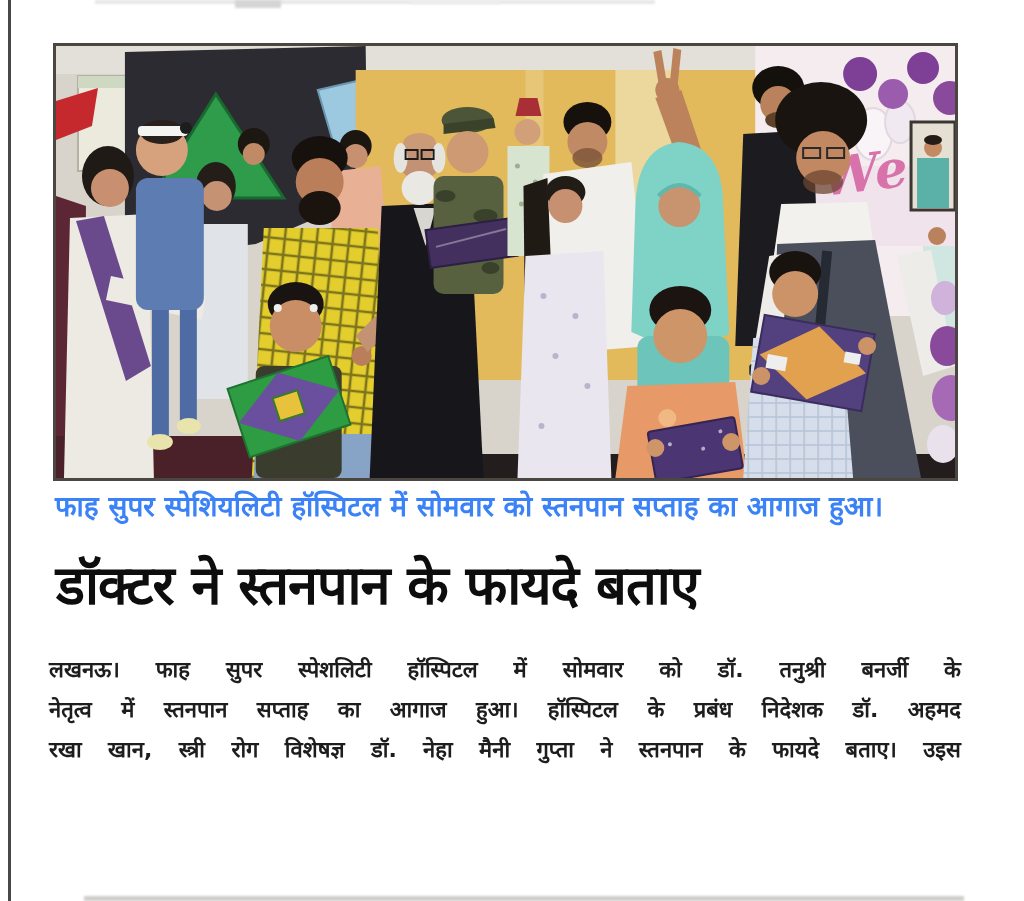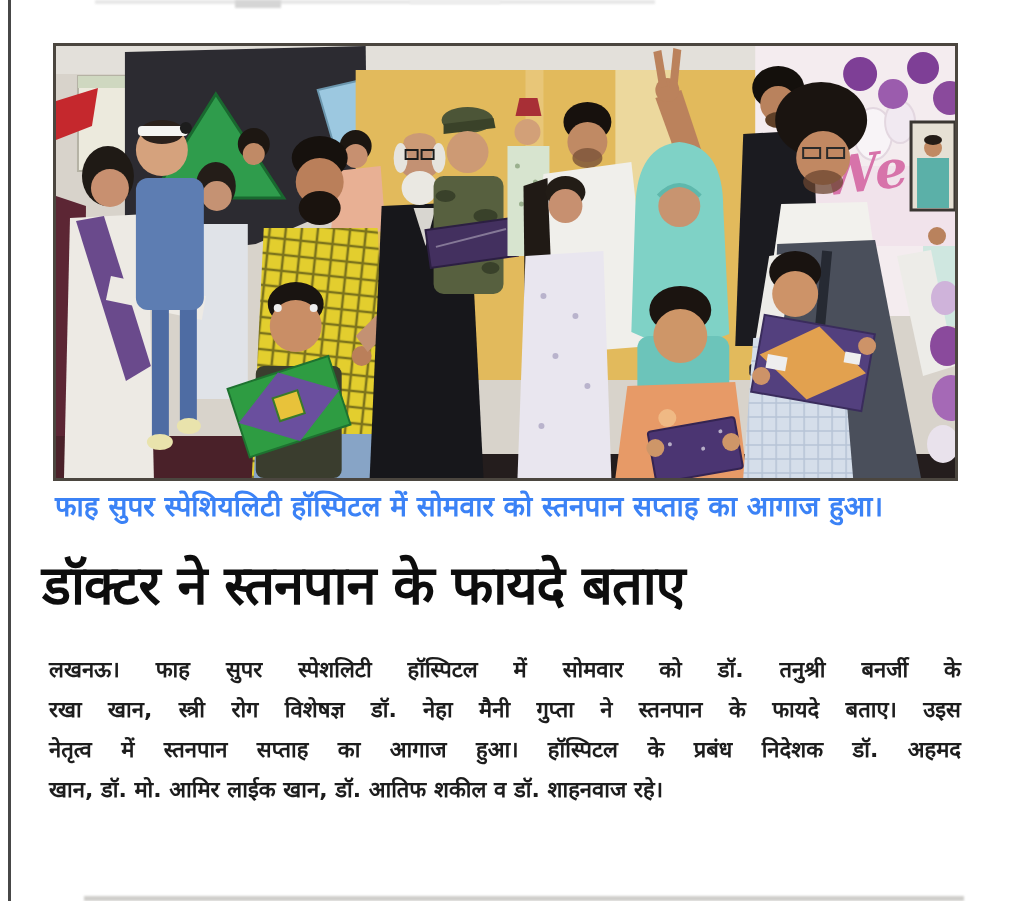--- a/index.html
+++ b/index.html
@@ -19,21 +19,21 @@
     position:absolute;left:53px;top:43px;width:905px;height:438px;margin:0;
     border:3px solid #4b463f;box-sizing:border-box;background:#d8d3cb;overflow:hidden;
   }
   .photo-frame svg{display:block;width:100%;height:100%;}
 
   .caption{
     position:absolute;left:55px;top:489px;width:905px;margin:0;
     font-size:28px;font-weight:700;color:#3b82f6;line-height:36px;
   }
   .headline{
-    position:absolute;left:42px;top:551px;width:912px;margin:0;
+    position:absolute;left:56px;top:551px;width:912px;margin:0;
     font-size:54px;font-weight:800;color:#0d0d0d;letter-spacing:-1px;line-height:70px;
   }
   .body-text{
     position:absolute;left:49px;top:650px;width:912px;
     font-size:22px;font-weight:600;color:#1d1d1d;
   }
   .body-text .line{
     height:40px;line-height:40px;
     text-align:justify;text-align-last:justify;
   }
@@ -304,18 +304,17 @@
   </g>
 </svg>
 </figure>
 
 <p class="caption">फाह सुपर स्पेशियलिटी हॉस्पिटल में सोमवार को स्तनपान सप्ताह का आगाज हुआ।</p>
 
 <h1 class="headline">डॉक्टर ने स्तनपान के फायदे बताए</h1>
 
 <div class="body-text">
   <div class="line"><span class="dateline">लखनऊ।</span> <span>फाह सुपर स्पेशलिटी हॉस्पिटल में सोमवार को डॉ. तनुश्री बनर्जी के</span></div>
+  <div class="line">नेतृत्व में स्तनपान सप्ताह का आगाज हुआ। हॉस्पिटल के प्रबंध निदेशक डॉ. अहमद</div>
   <div class="line">रखा खान, स्त्री रोग विशेषज्ञ डॉ. नेहा मैनी गुप्ता ने स्तनपान के फायदे बताए। उइस</div>
-  <div class="line">नेतृत्व में स्तनपान सप्ताह का आगाज हुआ। हॉस्पिटल के प्रबंध निदेशक डॉ. अहमद</div>
-  <div class="line last">खान, डॉ. मो. आमिर लाईक खान, डॉ. आतिफ शकील व डॉ. शाहनवाज रहे।</div>
 </div>
 
 <div class="bottom-smudge"></div>
 
 </body></html>

